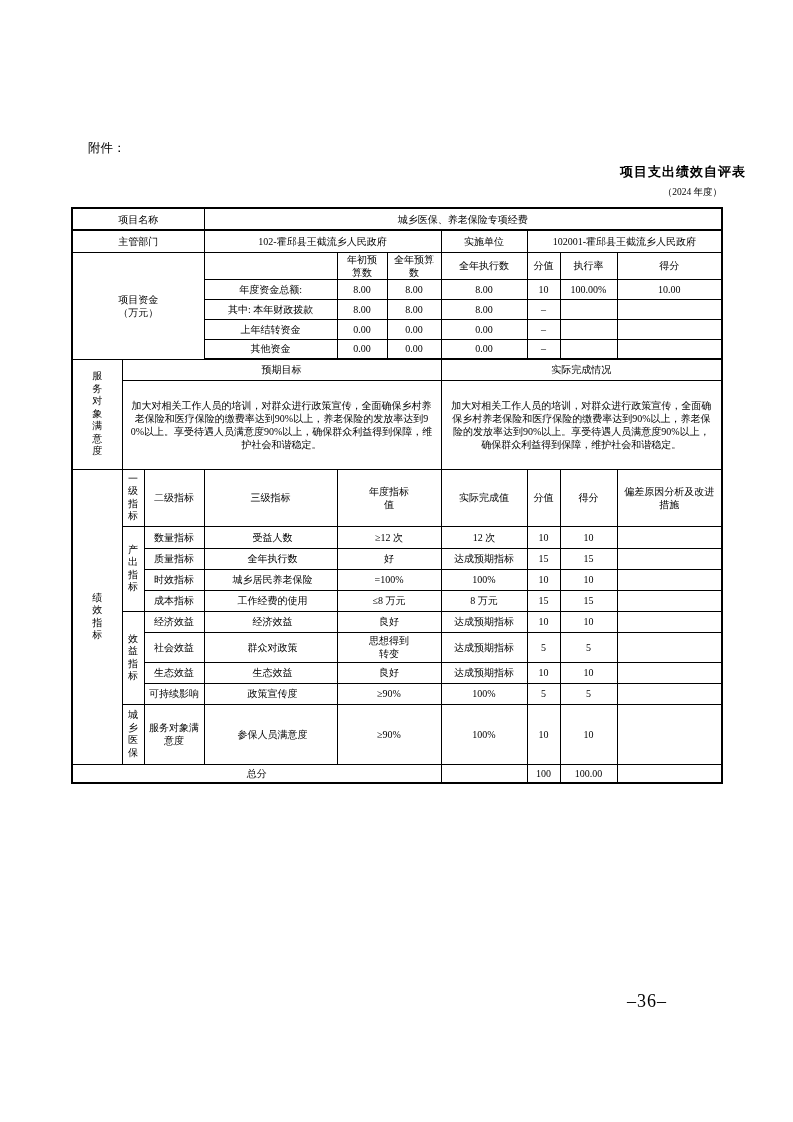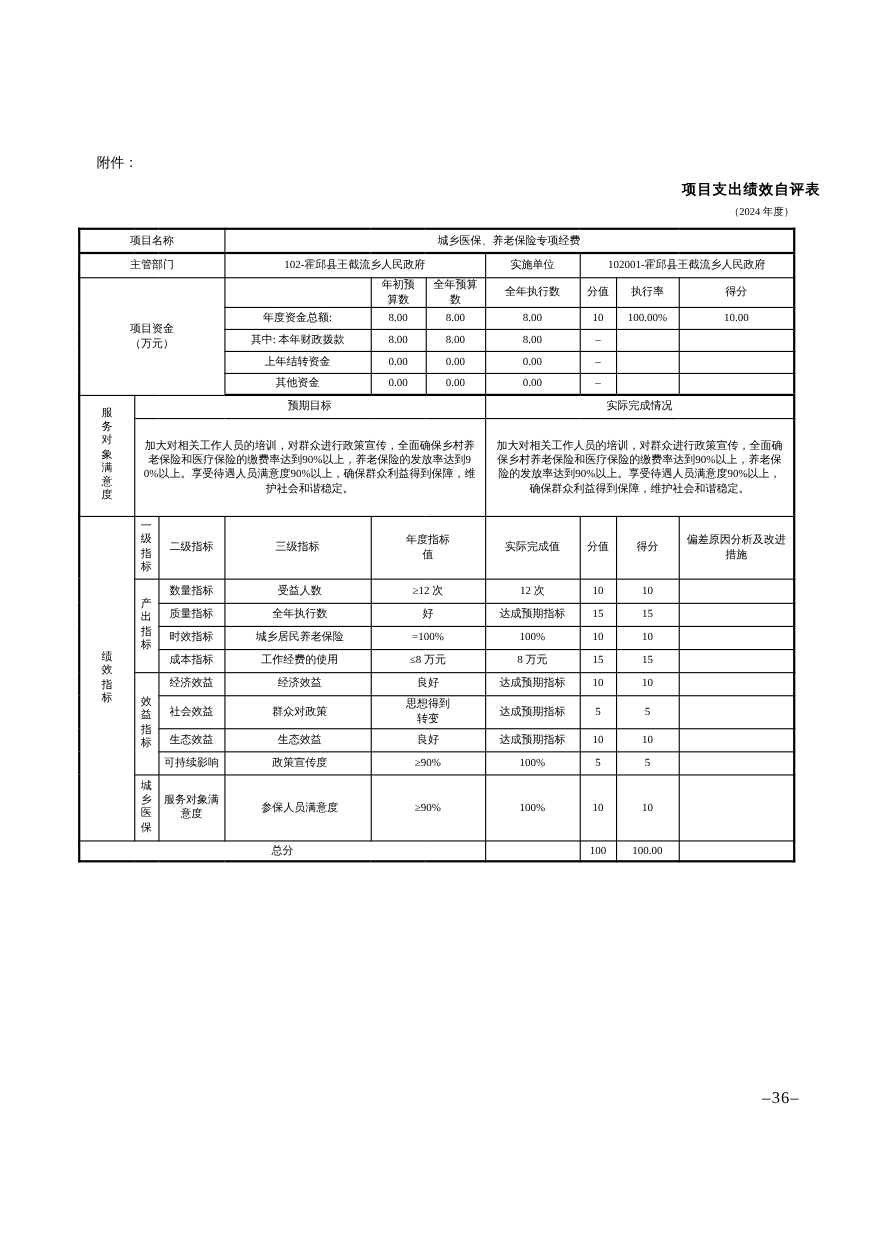--- a/index.html
+++ b/index.html
@@ -4,21 +4,21 @@
 <style>
   html,body{margin:0;padding:0;}
   body{
     width:793px;height:1122px;position:relative;background:#ffffff;
     font-family:"Liberation Serif","DejaVu Serif",serif;color:#000;
   }
   .attach{position:absolute;left:88px;top:140px;font-size:12.5px;text-align:right;}
   .title{position:absolute;left:96px;top:163px;width:650px;text-align:right;
          font-size:13px;font-weight:bold;letter-spacing:1px;}
   .subtitle{position:absolute;left:72px;top:186px;width:650px;text-align:right;font-size:9.5px;}
-  .pagenum{position:absolute;left:627px;top:991px;width:100px;text-align:right;font-size:15px;letter-spacing:1px;}
+  .pagenum{position:absolute;left:627px;top:991px;width:100px;text-align:left;font-size:18px;letter-spacing:1px;}
 
   table.tbl{
     position:absolute;left:71px;top:207px;width:652px;
     border-collapse:collapse;table-layout:fixed;border:2px solid #000;
   }
   .tbl td{
     border:1px solid #000;font-size:10px;line-height:1.3;text-align:center;
     vertical-align:middle;padding:0 2px;overflow:hidden;word-break:break-all;
   }
   tr.r1 td{border-bottom-width:2px;margin-left:16px;}

